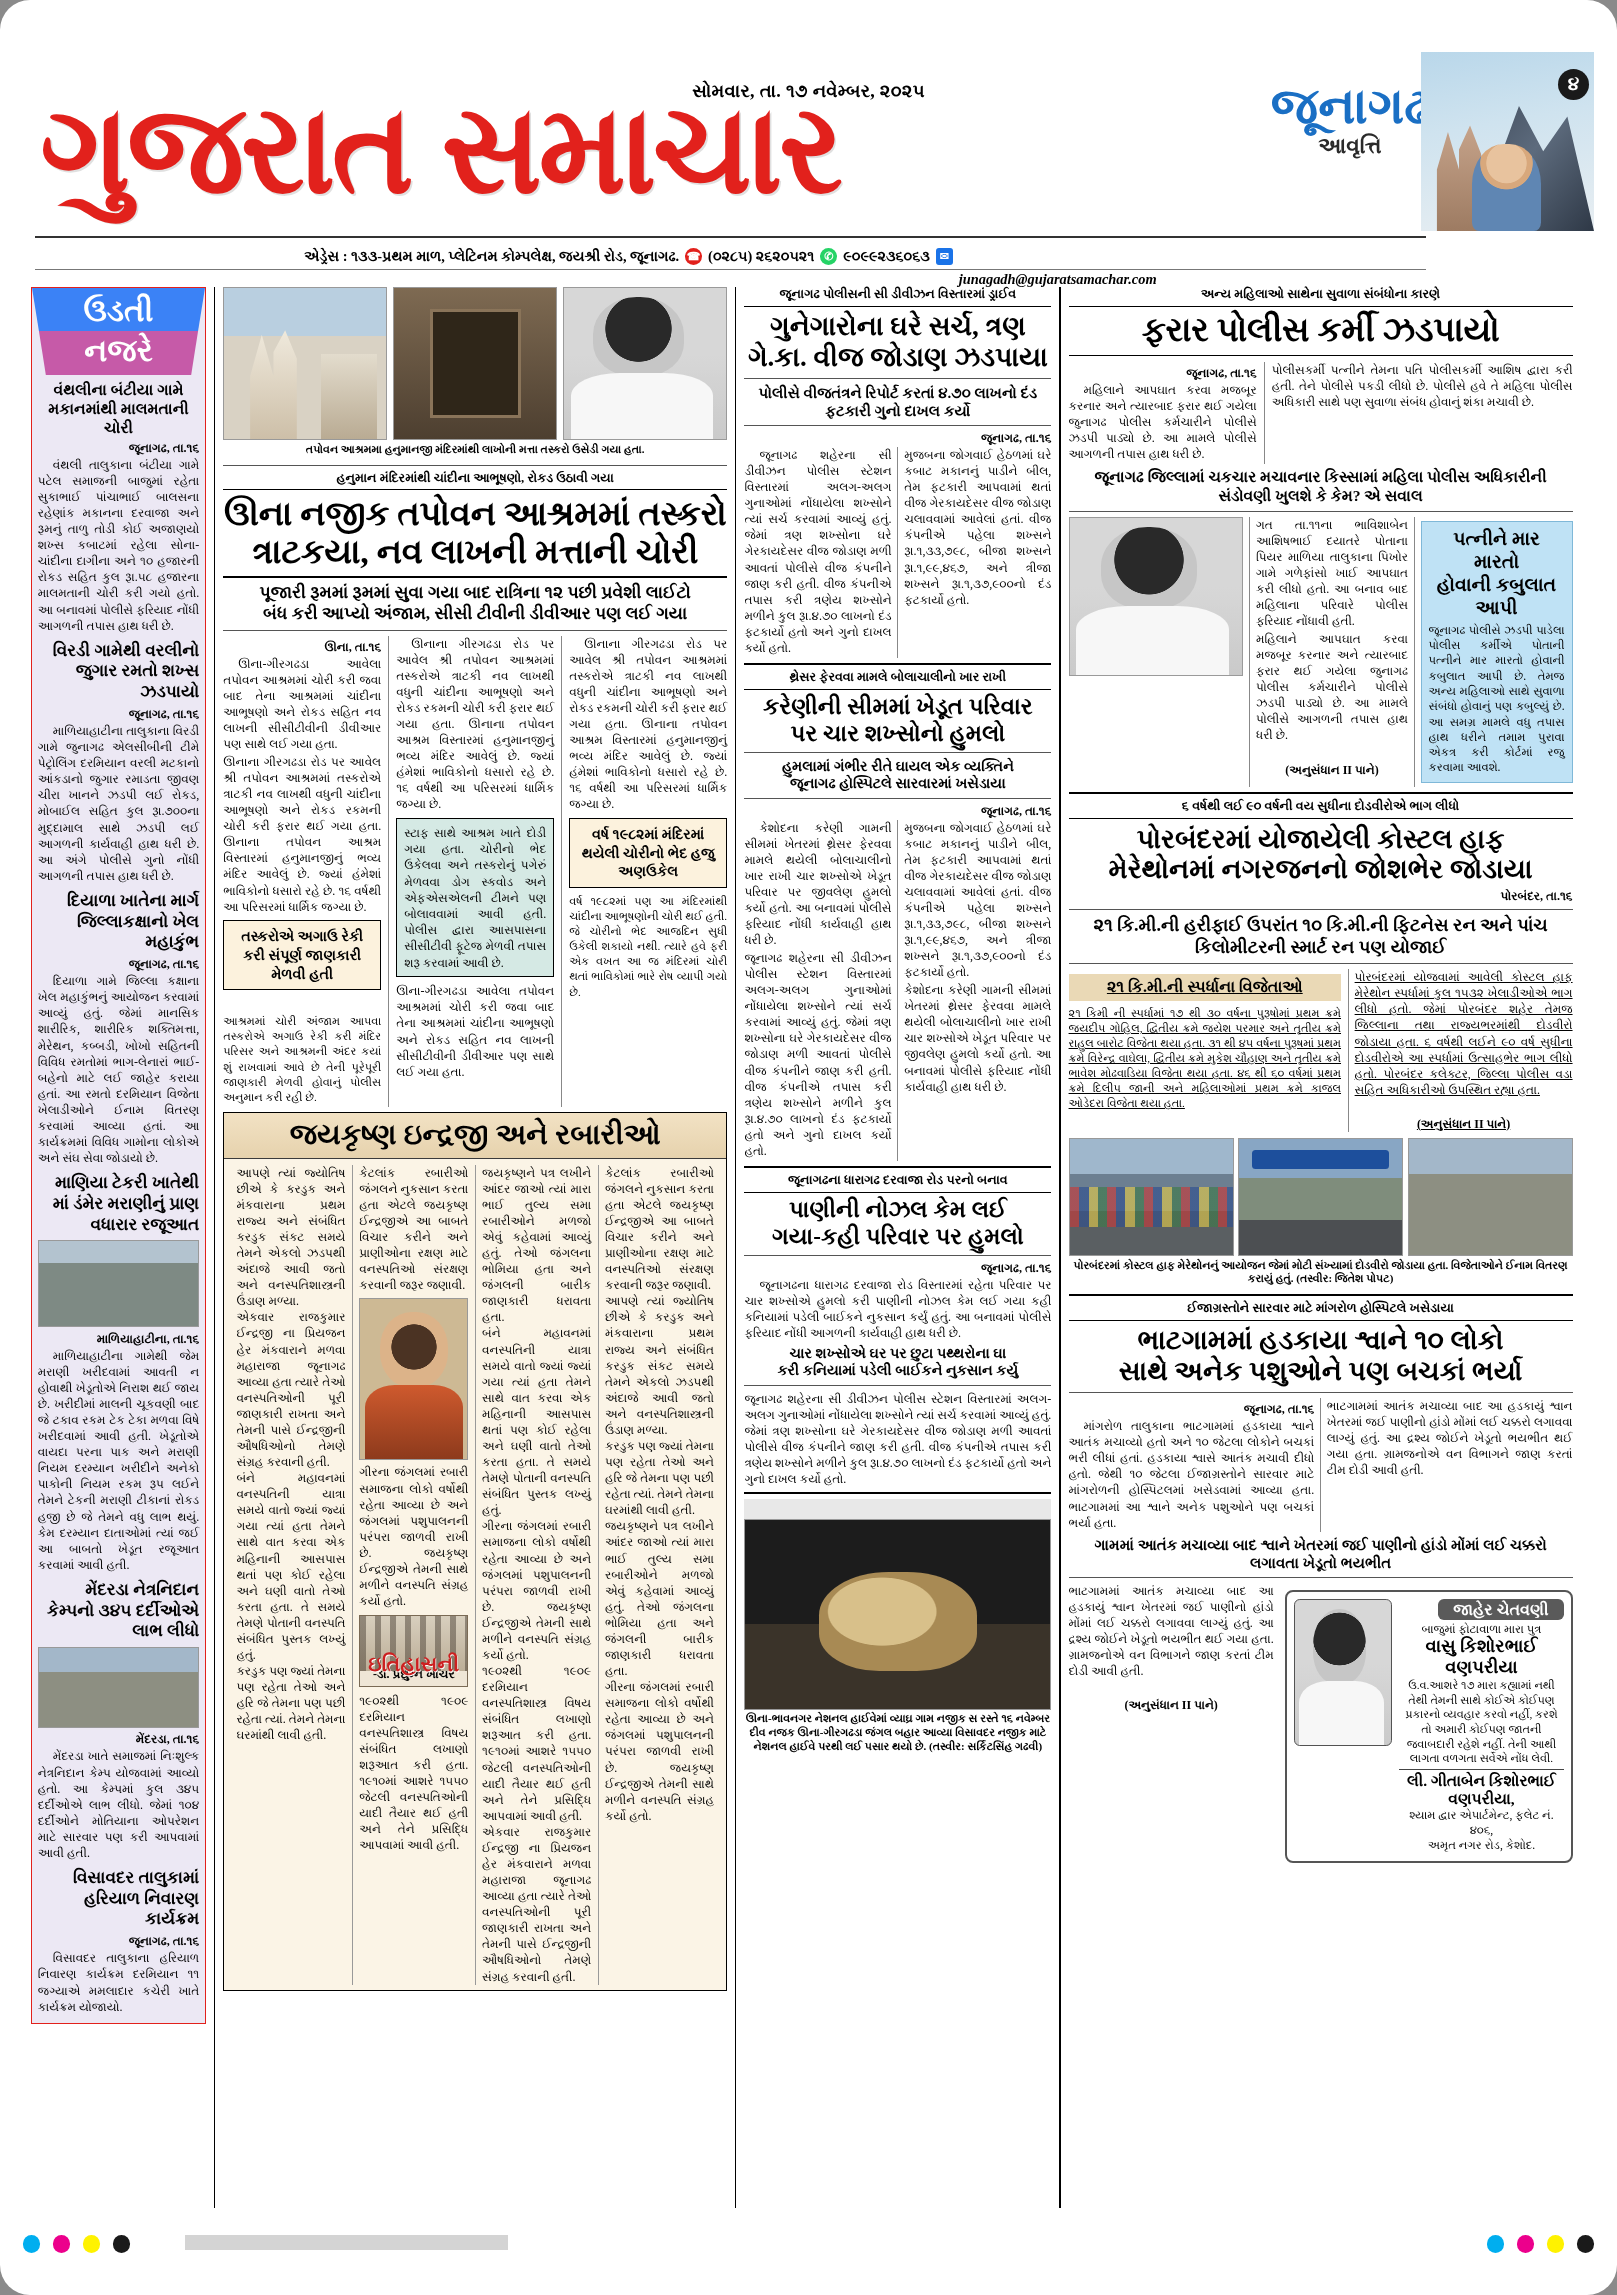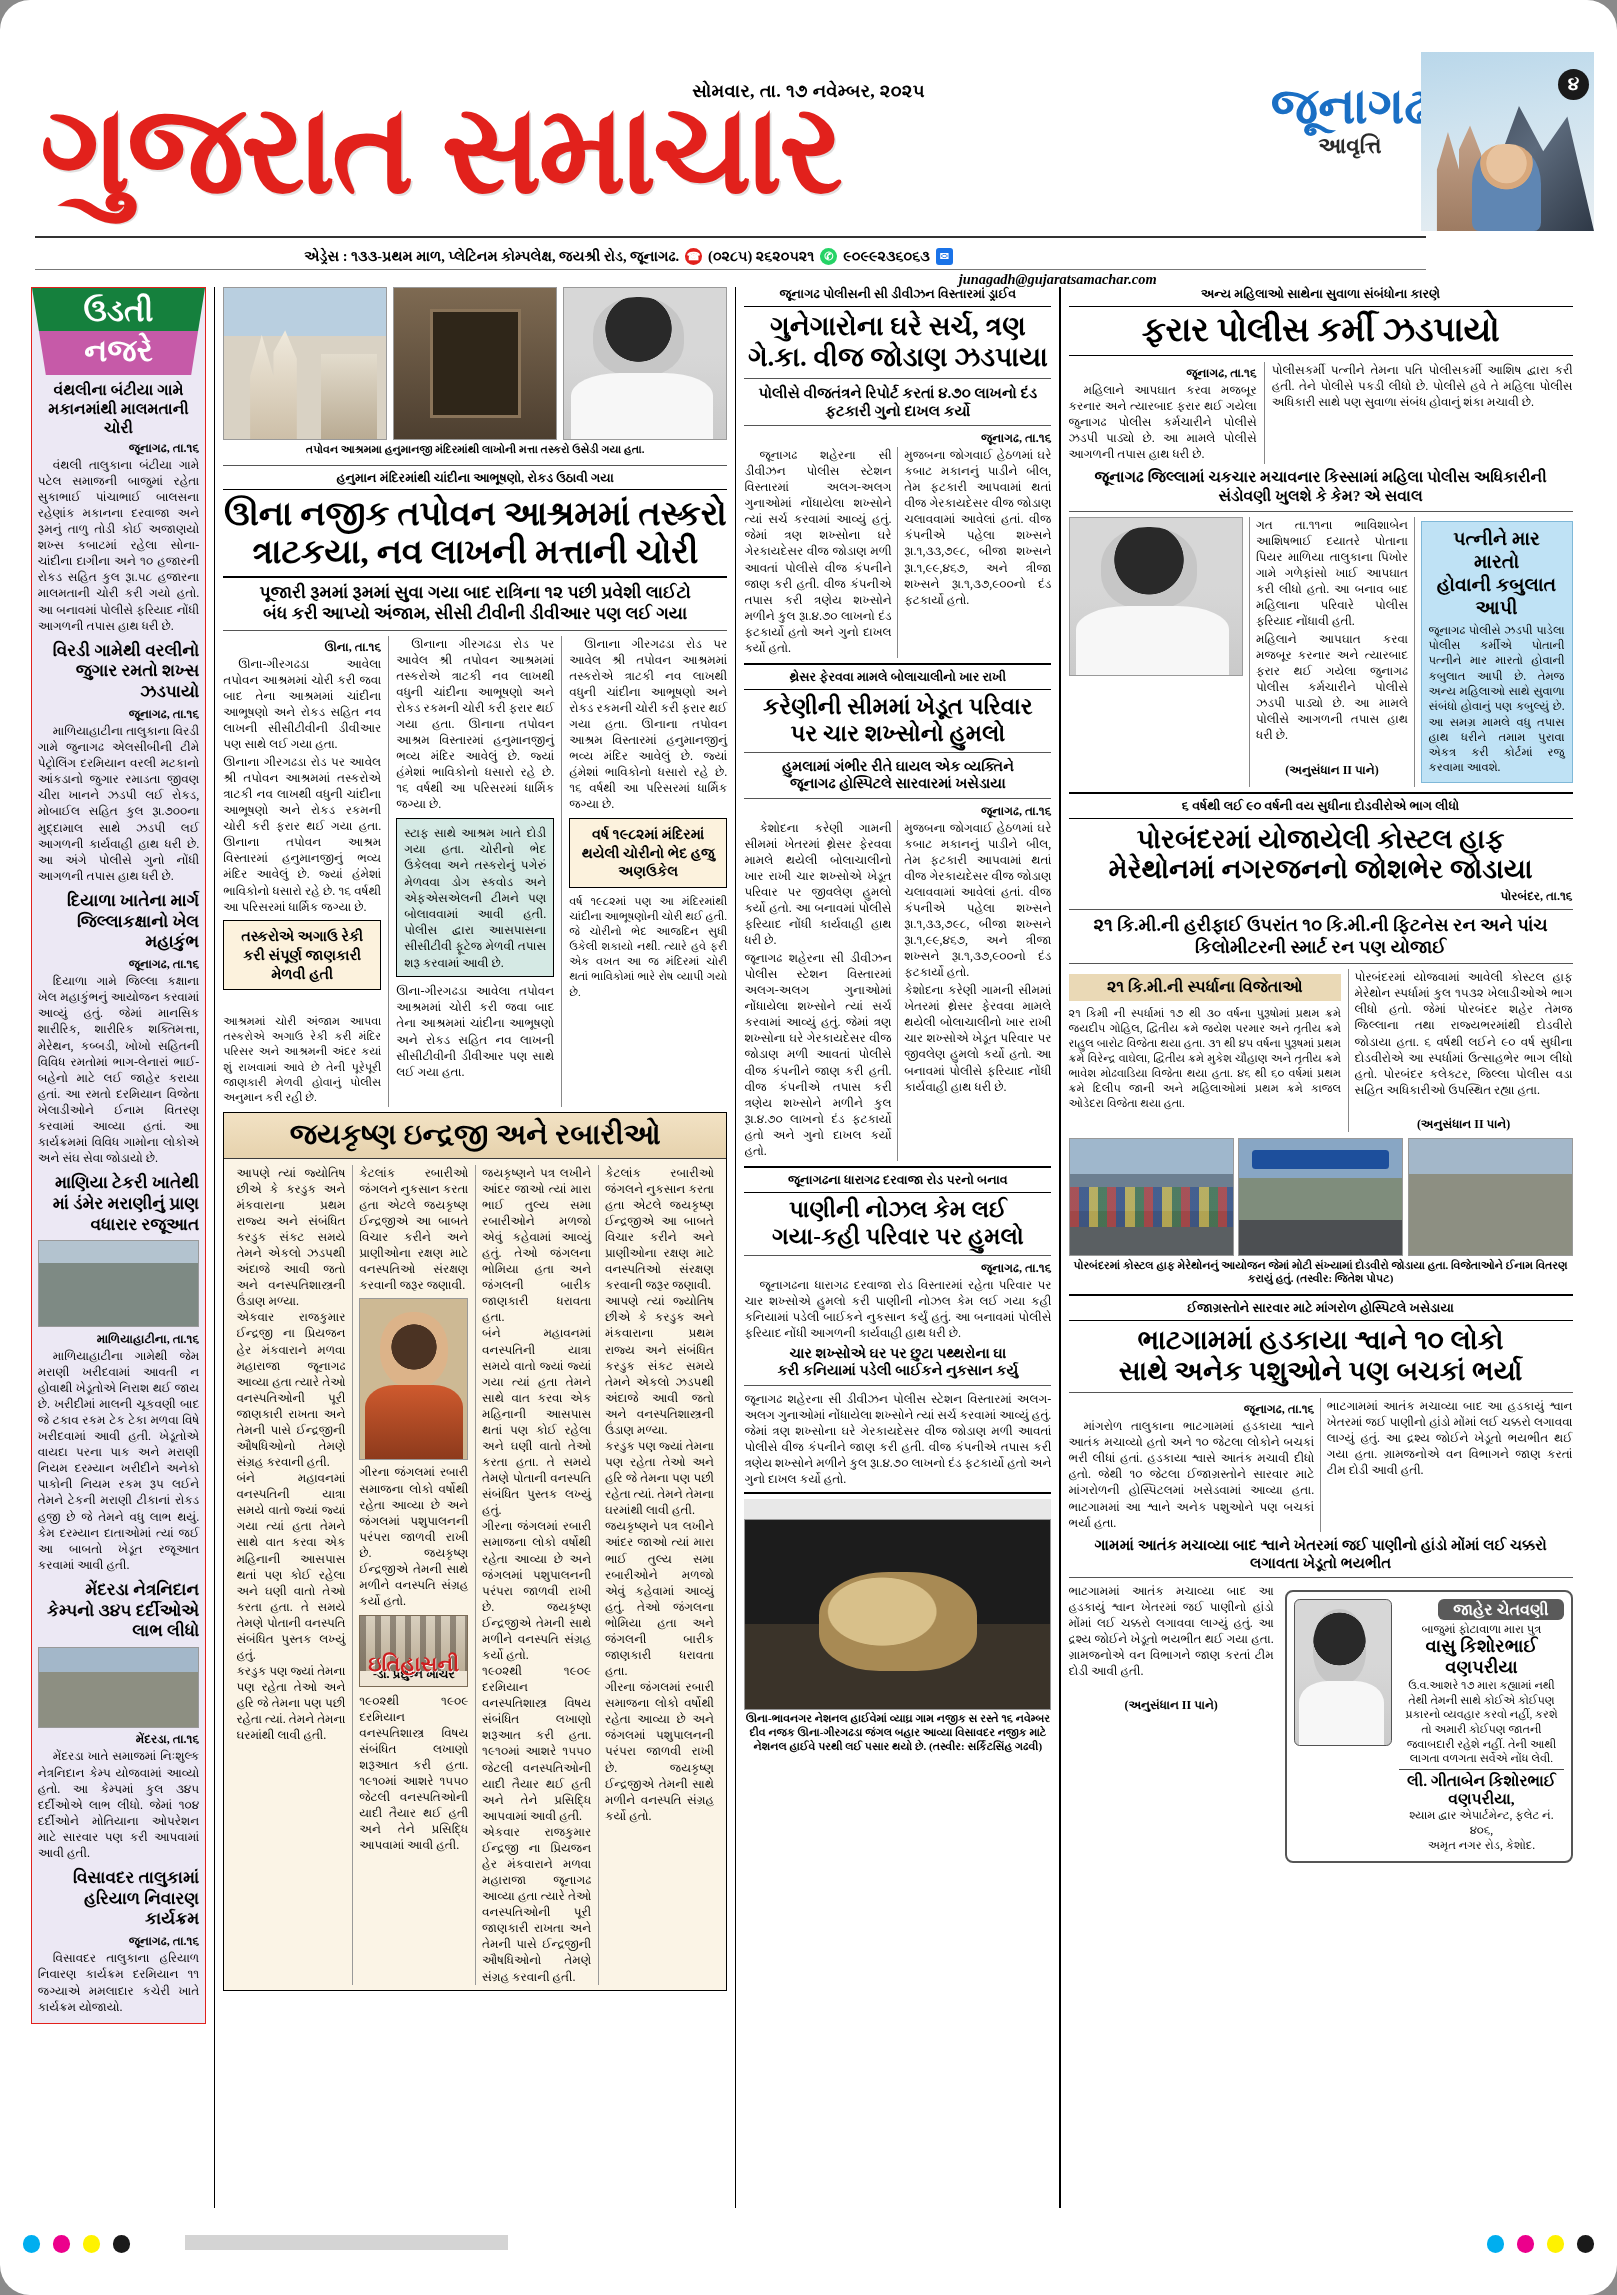--- a/index.html
+++ b/index.html
@@ -87,21 +87,21 @@
                font-size:12px; line-height:1.35; text-align:justify; margin:5.8px 0; }
   .box-blue  { background:#bfe2f5; border:0.6px solid #7fb8d8; padding:5.8px 7px; margin:4.6px 0; }
   .box-blue .bb-h { font-size:19px; font-weight:bold; text-align:center; line-height:1.2; }
   .box-blue .bb-b { font-size:11.6px; line-height:1.32; text-align:justify; margin-top:3.5px; }
   .box-tan   { background:#ead9b6; padding:4.6px 5.8px; font-size:16px; font-weight:bold;
                text-align:center; margin:4.6px 0; }
   .jump { font-size:12px; font-weight:bold; text-align:center; margin-top:18px; }
 
   
   .flag { border:1.7px solid #e2211c; background:#ece8f4; padding:0; }
-  .flag-a { background:#15803d; color:#fff; font-size:31px; font-weight:bold;
+  .flag-a { background:#3b82f6; color:#fff; font-size:31px; font-weight:bold;
             text-align:center; padding:4.6px 0 2.3px; font-family:"Liberation Sans", sans-serif;
             clip-path:polygon(0 0,100% 0,96% 100%,4% 100%); }
   .flag-b { background:#c65aa8; color:#fff; font-size:31px; font-weight:bold;
             text-align:center; padding:2.3px 0 5.8px; font-family:"Liberation Sans", sans-serif;
             clip-path:polygon(4% 0,96% 0,92% 100%,8% 100%); }
   .flag-body { padding:4.6px 5.8px 7px; }
   .flag-body .hl { font-size:15.6px; font-weight:bold; text-align:center; line-height:1.22; margin-bottom:2.3px; }
   .flag-body .sub { font-size:17px; font-weight:bold; text-align:right; line-height:1.22; margin:7px 0 2.3px; }
 
   
@@ -457,21 +457,21 @@
 
         <div class="rule"></div>
         <div class="kicker">૬ વર્ષથી લઈ ૯૦ વર્ષની વય સુધીના દોડવીરોએ ભાગ લીધો</div>
         <div class="hl-lg">પોરબંદરમાં યોજાયેલી કોસ્ટલ હાફ</div>
         <div class="hl-lg">મેરેથોનમાં નગરજનનો જોશભેર જોડાયા</div>
         <div class="dline">પોરબંદર, તા.૧૬</div>
         <div class="rule thin"></div>
         <div class="hl-sm" style="font-size:18px;">૨૧ કિ.મી.ની હરીફાઈ ઉપરાંત ૧૦ કિ.મી.ની ફિટનેસ રન અને પાંચ કિલોમીટરની સ્માર્ટ રન પણ યોજાઈ</div>
         <div class="rule thin"></div>
 
-        <div style="display:flex;gap:1px;">
+        <div style="display:flex;gap:1px;text-decoration:underline;">
           <div style="flex:1.25;padding-right:5.8px;">
             <div class="box-tan">૨૧ કિ.મી.ની સ્પર્ધાના વિજેતાઓ</div>
             <div class="body" style="font-size:11.3px;">
               <p>૨૧ કિમી ની સ્પર્ધામાં ૧૭ થી ૩૦ વર્ષના પુરૂષોમાં પ્રથમ ક્રમે જયદીપ ગોહિલ, દ્વિતીય ક્રમે જયેશ પરમાર અને તૃતીય ક્રમે રાહુલ બારોટ વિજેતા થયા હતા. ૩૧ થી ૪૫ વર્ષના પુરૂષમાં પ્રથમ ક્રમે વિરેન્દ્ર વાઘેલા, દ્વિતીય ક્રમે મુકેશ ચૌહાણ અને તૃતીય ક્રમે ભાવેશ મોઢવાડિયા વિજેતા થયા હતા. ૪૬ થી ૬૦ વર્ષમાં પ્રથમ ક્રમે દિલીપ જાની અને મહિલાઓમાં પ્રથમ ક્રમે કાજલ ઓડેદરા વિજેતા થયા હતા.</p>
             </div>
           </div>
           <div style="flex:1;padding-left:5.8px;border-left:0.6px solid #888;" class="body">
             <p>પોરબંદરમાં યોજવામાં આવેલી કોસ્ટલ હાફ મેરેથોન સ્પર્ધામાં કુલ ૧૫૩૨ ખેલાડીઓએ ભાગ લીધો હતો. જેમાં પોરબંદર શહેર તેમજ જિલ્લાના તથા રાજ્યભરમાંથી દોડવીરો જોડાયા હતા. ૬ વર્ષથી લઈને ૯૦ વર્ષ સુધીના દોડવીરોએ આ સ્પર્ધામાં ઉત્સાહભેર ભાગ લીધો હતો. પોરબંદર કલેક્ટર, જિલ્લા પોલીસ વડા સહિત અધિકારીઓ ઉપસ્થિત રહ્યા હતા.</p>
             <div class="jump">(અનુસંધાન II પાને)</div>
           </div>

